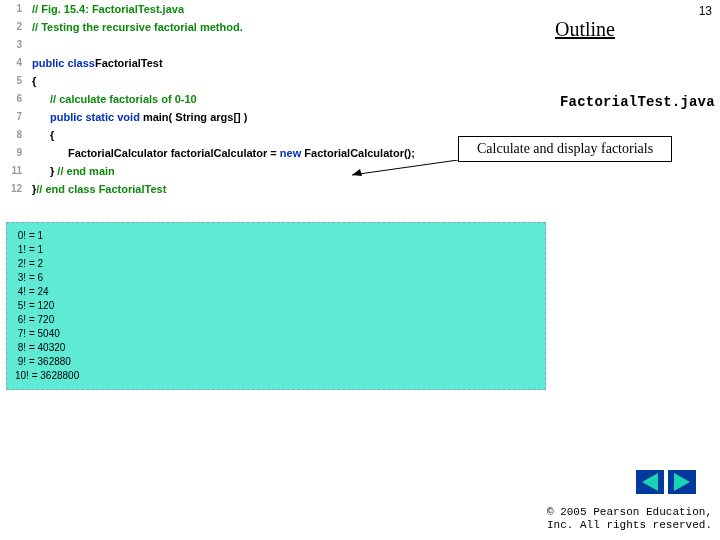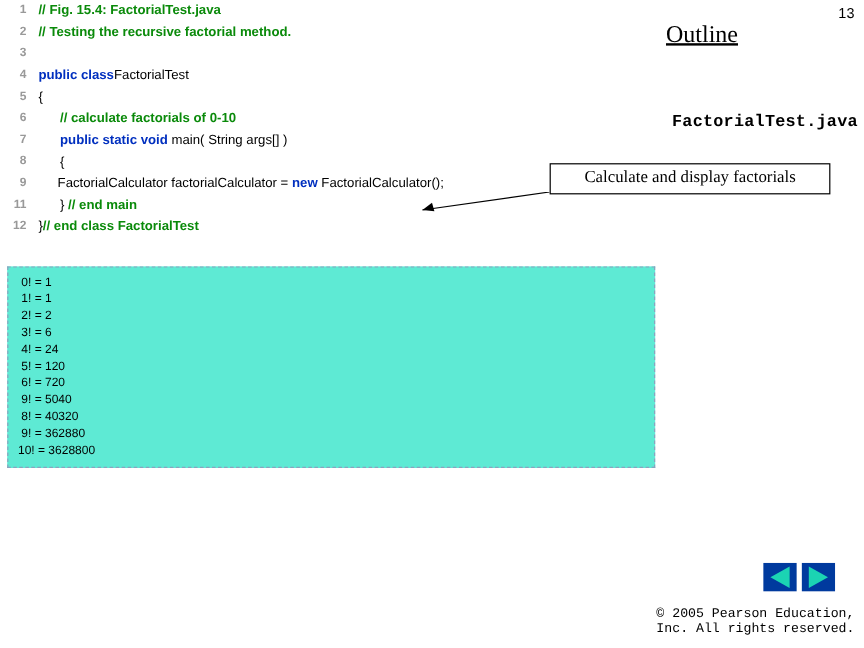--- a/index.html
+++ b/index.html
@@ -29,24 +29,24 @@
   .ln {
     width: 20px;
     text-align: right;
     color: #999;
     font-weight: bold;
     margin-right: 10px;
     font-size: 10px;
   }
   .comment { color: #0a8a0a; font-weight: bold; }
   .kw { color: #002fbf; font-weight: bold; }
-  .plain { color: #000; font-weight: normal; }
+  .plain { color: #000; font-weight: bold; }
   .hl { background: #ffff66; }
   .indent1 { margin-left: 18px; }
-  .indent2 { margin-left: 16px; }
+  .indent2 { margin-left: 36px; }
 
   .output-box {
     position: absolute;
     left: 6px;
     top: 222px;
     width: 540px;
     border: 1px dashed #8aa3bf;
     padding: 6px 8px;
     font-family: Verdana, Arial, sans-serif;
     font-size: 10px;
@@ -80,21 +80,21 @@
     font-size: 14px;
     letter-spacing: 0.2px;
     margin-top: 12px;
   }
   .callout {
     position: absolute;
     left: 458px;
     top: 136px;
     border: 1px solid #000;
     background: #fff;
-    padding: 4px 28px;
+    padding: 4px 18px;
     font-family: "Times New Roman", serif;
     font-size: 14px;
   }
   .callout-line {
     position: absolute;
     left: 350px;
     top: 160px;
     width: 110px;
     height: 18px;
     pointer-events: none;
@@ -177,21 +177,21 @@
 <div class="callout">Calculate and display factorials</div>
 
 <div class="output-box">
   <div class="output-line"> 0! = 1</div>
   <div class="output-line"> 1! = 1</div>
   <div class="output-line"> 2! = 2</div>
   <div class="output-line"> 3! = 6</div>
   <div class="output-line"> 4! = 24</div>
   <div class="output-line"> 5! = 120</div>
   <div class="output-line"> 6! = 720</div>
-  <div class="output-line"> 9! = 5040</div>
+  <div class="output-line"> 7! = 5040</div>
   <div class="output-line"> 8! = 40320</div>
   <div class="output-line"> 9! = 362880</div>
   <div class="output-line">10! = 3628800</div>
 </div>
 
 <div class="nav">
   <svg width="28" height="24">
     <rect x="0" y="0" width="28" height="24" fill="#003a9e"></rect>
     <polygon points="22,3 22,21 6,12" fill="#1bd4b3"></polygon>
   </svg>

